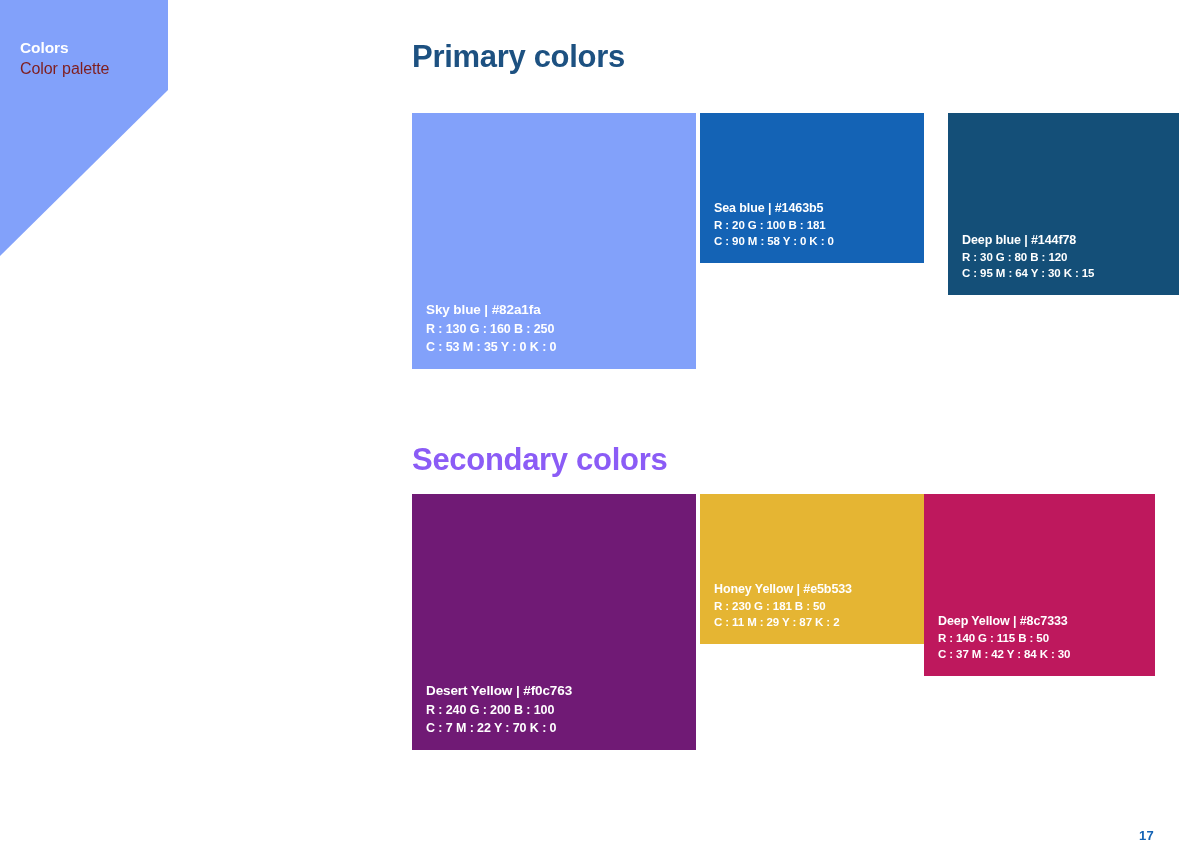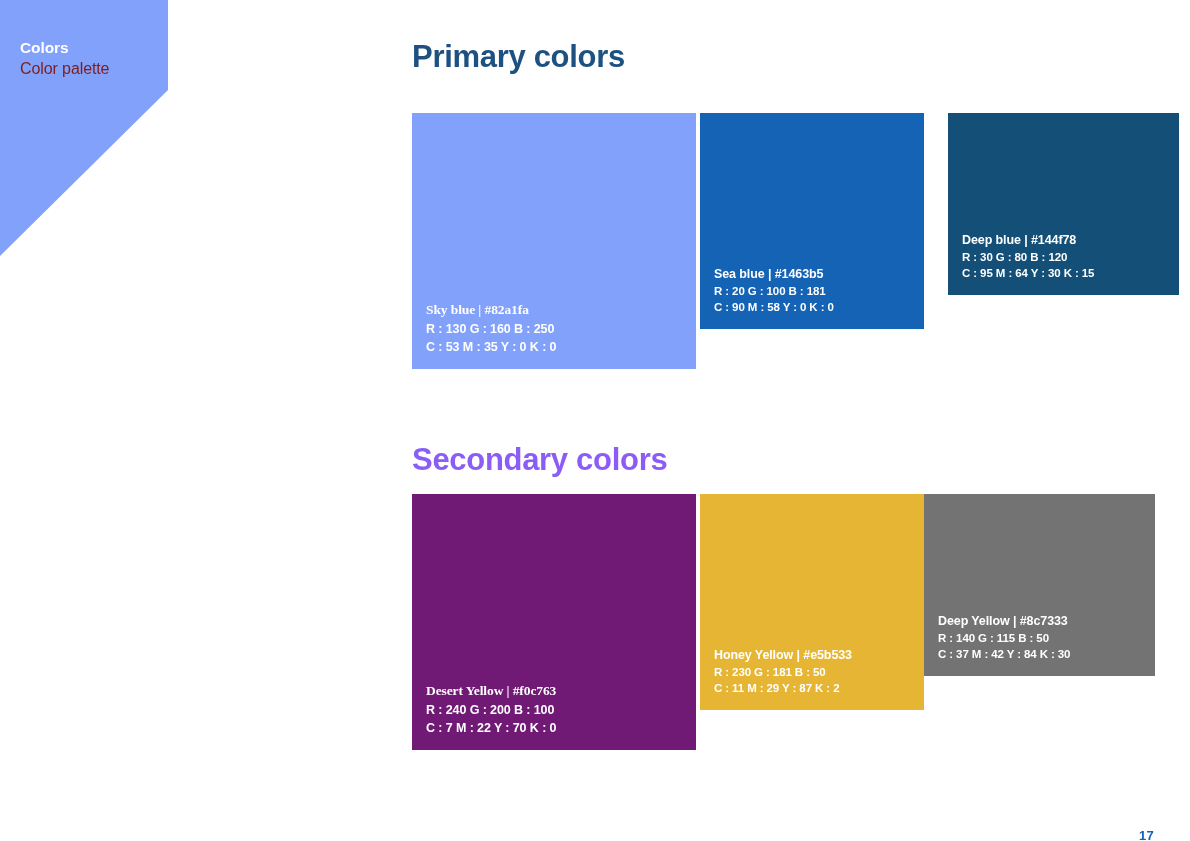--- a/index.html
+++ b/index.html
@@ -82,21 +82,21 @@
     box-sizing: border-box;
   }
   .swatch.large {
     left: 0;
     width: 284px;
     height: 256px;
   }
   .swatch.small-a {
     left: 288px;
     width: 224px;
-    height: 216px;
+    height: 150px;
   }
   .swatch.small-b {
     left: 512px;
     width: 231px;
     height: 182px;
   }
 
   .swatch-caption {
     position: absolute;
     left: 14px;
@@ -113,21 +113,21 @@
   }
   .swatch-rgb,
   .swatch-cmyk {
     font-size: 11.5px;
     font-weight: 700;
     color: #ffffff;
     letter-spacing: -0.1px;
     line-height: 1.45;
     white-space: nowrap;
   }
-  .swatch.large .swatch-name { font-size: 13.5px; font-family: Liberation Serif, serif; }
+  .swatch.large .swatch-name { font-size: 13.5px; }
   .swatch.large .swatch-rgb,
   .swatch.large .swatch-cmyk { font-size: 12.5px; }
 
   
   .page-number {
     position: absolute;
     left: 1139px;
     top: 828px;
     font-size: 13px;
     font-weight: bold;
@@ -186,21 +186,21 @@
   </div>
 
   <div class="swatch small-a" id="swatch-honey-yellow" style="background: rgb(229, 181, 51);">
     <div class="swatch-caption">
       <div class="swatch-name">Honey Yellow | #e5b533</div>
       <div class="swatch-rgb">R : 230 G : 181 B : 50</div>
       <div class="swatch-cmyk">C : 11 M : 29 Y : 87 K : 2</div>
     </div>
   </div>
 
-  <div class="swatch small-b" id="swatch-deep-yellow" style="background: #737373;">
+  <div class="swatch small-b" id="swatch-deep-yellow" style="background: #be185d;">
     <div class="swatch-caption">
       <div class="swatch-name">Deep Yellow | #8c7333</div>
       <div class="swatch-rgb">R : 140 G : 115 B : 50</div>
       <div class="swatch-cmyk">C : 37 M : 42 Y : 84 K : 30</div>
     </div>
   </div>
 
 </div>
 
 <div class="page-number" style="color: rgb(20, 99, 181);">17</div>

